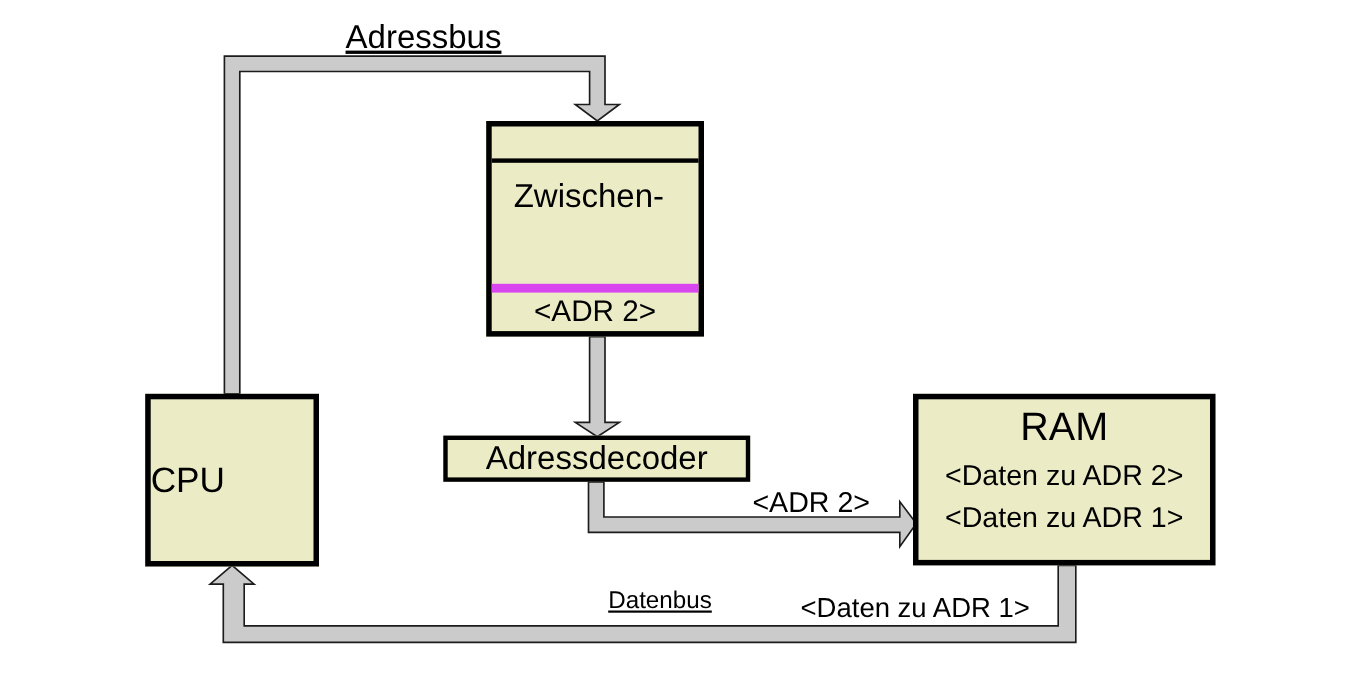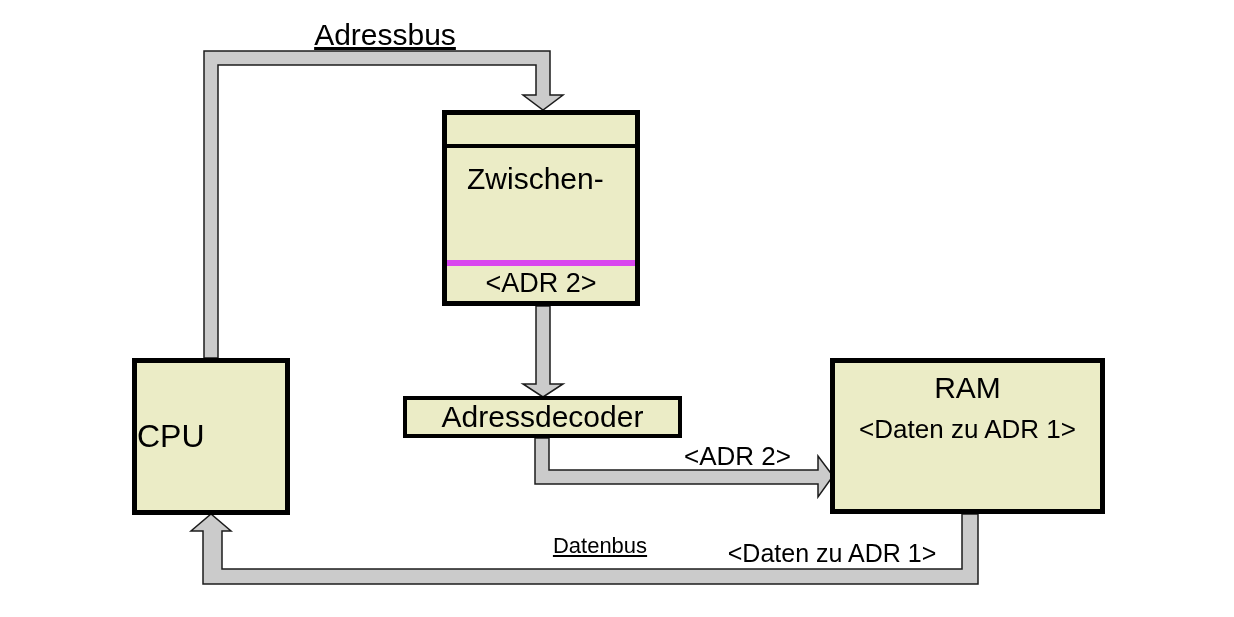--- a/index.html
+++ b/index.html
@@ -23,32 +23,32 @@
     background: #ebecc6;
     border: 5px solid #000000;
     z-index: 2;
   }
   #cpu-box { left: 132px; top: 358px; width: 158px; height: 157px;
     display: flex; align-items: center; justify-content: flex-start;
     font-size: 32px; }
   #zw-box { left: 442px; top: 110px; width: 198px; height: 196px;
     display: flex; flex-direction: column; }
   #zw-box .strip-top { height: 33px; border-bottom: 4px solid #000; }
-  #zw-box .zw-main { flex: 1; border-bottom: 6px solid #d946ef;
+  #zw-box .zw-main { flex: 1; border-bottom: 8px solid #d946ef;
     padding: 12px 0 0 20px; font-size: 30px; line-height: 38px; }
   #zw-box .zw-register { height: 35px; display: flex; align-items: center;
     justify-content: center; font-size: 27px; }
   #decoder-box { left: 403px; top: 396px; width: 279px; height: 42px;
     border-width: 4px;
     display: flex; align-items: center; justify-content: center;
     font-size: 30px; }
   #ram-box { left: 830px; top: 358px; width: 275px; height: 156px;
     display: flex; flex-direction: column; align-items: center;
     text-align: center; }
-  #ram-box .ram-title { margin-top: 7px; font-size: 30px; line-height: 36px; }
+  #ram-box .ram-title { margin-top: 7px; font-size: 36px; line-height: 36px; }
   #ram-box .ram-row1 { margin-top: 11px; font-size: 26px; line-height: 30px; }
   #ram-box .ram-row2 { margin-top: 8px; font-size: 26px; line-height: 30px; }
 
   
   .bus-label { position: absolute; z-index: 3; text-align: center; white-space: nowrap; }
   #adressbus-label { left: 300px; top: 18px; width: 170px; font-size: 30px; text-decoration: underline; }
   #datenbus-label { left: 490px; top: 533px; width: 220px; font-size: 22px; text-decoration: underline; }
   #bus-adr2-label { left: 650px; top: 441px; width: 175px; font-size: 26px; }
   #bus-daten1-label { left: 712px; top: 539px; width: 240px; font-size: 25px; }
 </style>
@@ -77,20 +77,21 @@
       <span>&lt;ADR 2&gt;</span>
     </div>
   </div>
 
   <div class="node" id="decoder-box">
     <span>Adressdecoder</span>
   </div>
 
   <div class="node" id="ram-box">
     <div class="ram-title">RAM</div>
+    <div class="ram-row1">&lt;Daten zu ADR 2&gt;</div>
     <div class="ram-row2">&lt;Daten zu ADR 1&gt;</div>
   </div>
 
   <div class="bus-label" id="adressbus-label">Adressbus</div>
   <div class="bus-label" id="datenbus-label">Datenbus</div>
   <div class="bus-label" id="bus-adr2-label">&lt;ADR 2&gt;</div>
   <div class="bus-label" id="bus-daten1-label">&lt;Daten zu ADR 1&gt;</div>
 
 </div>
 

